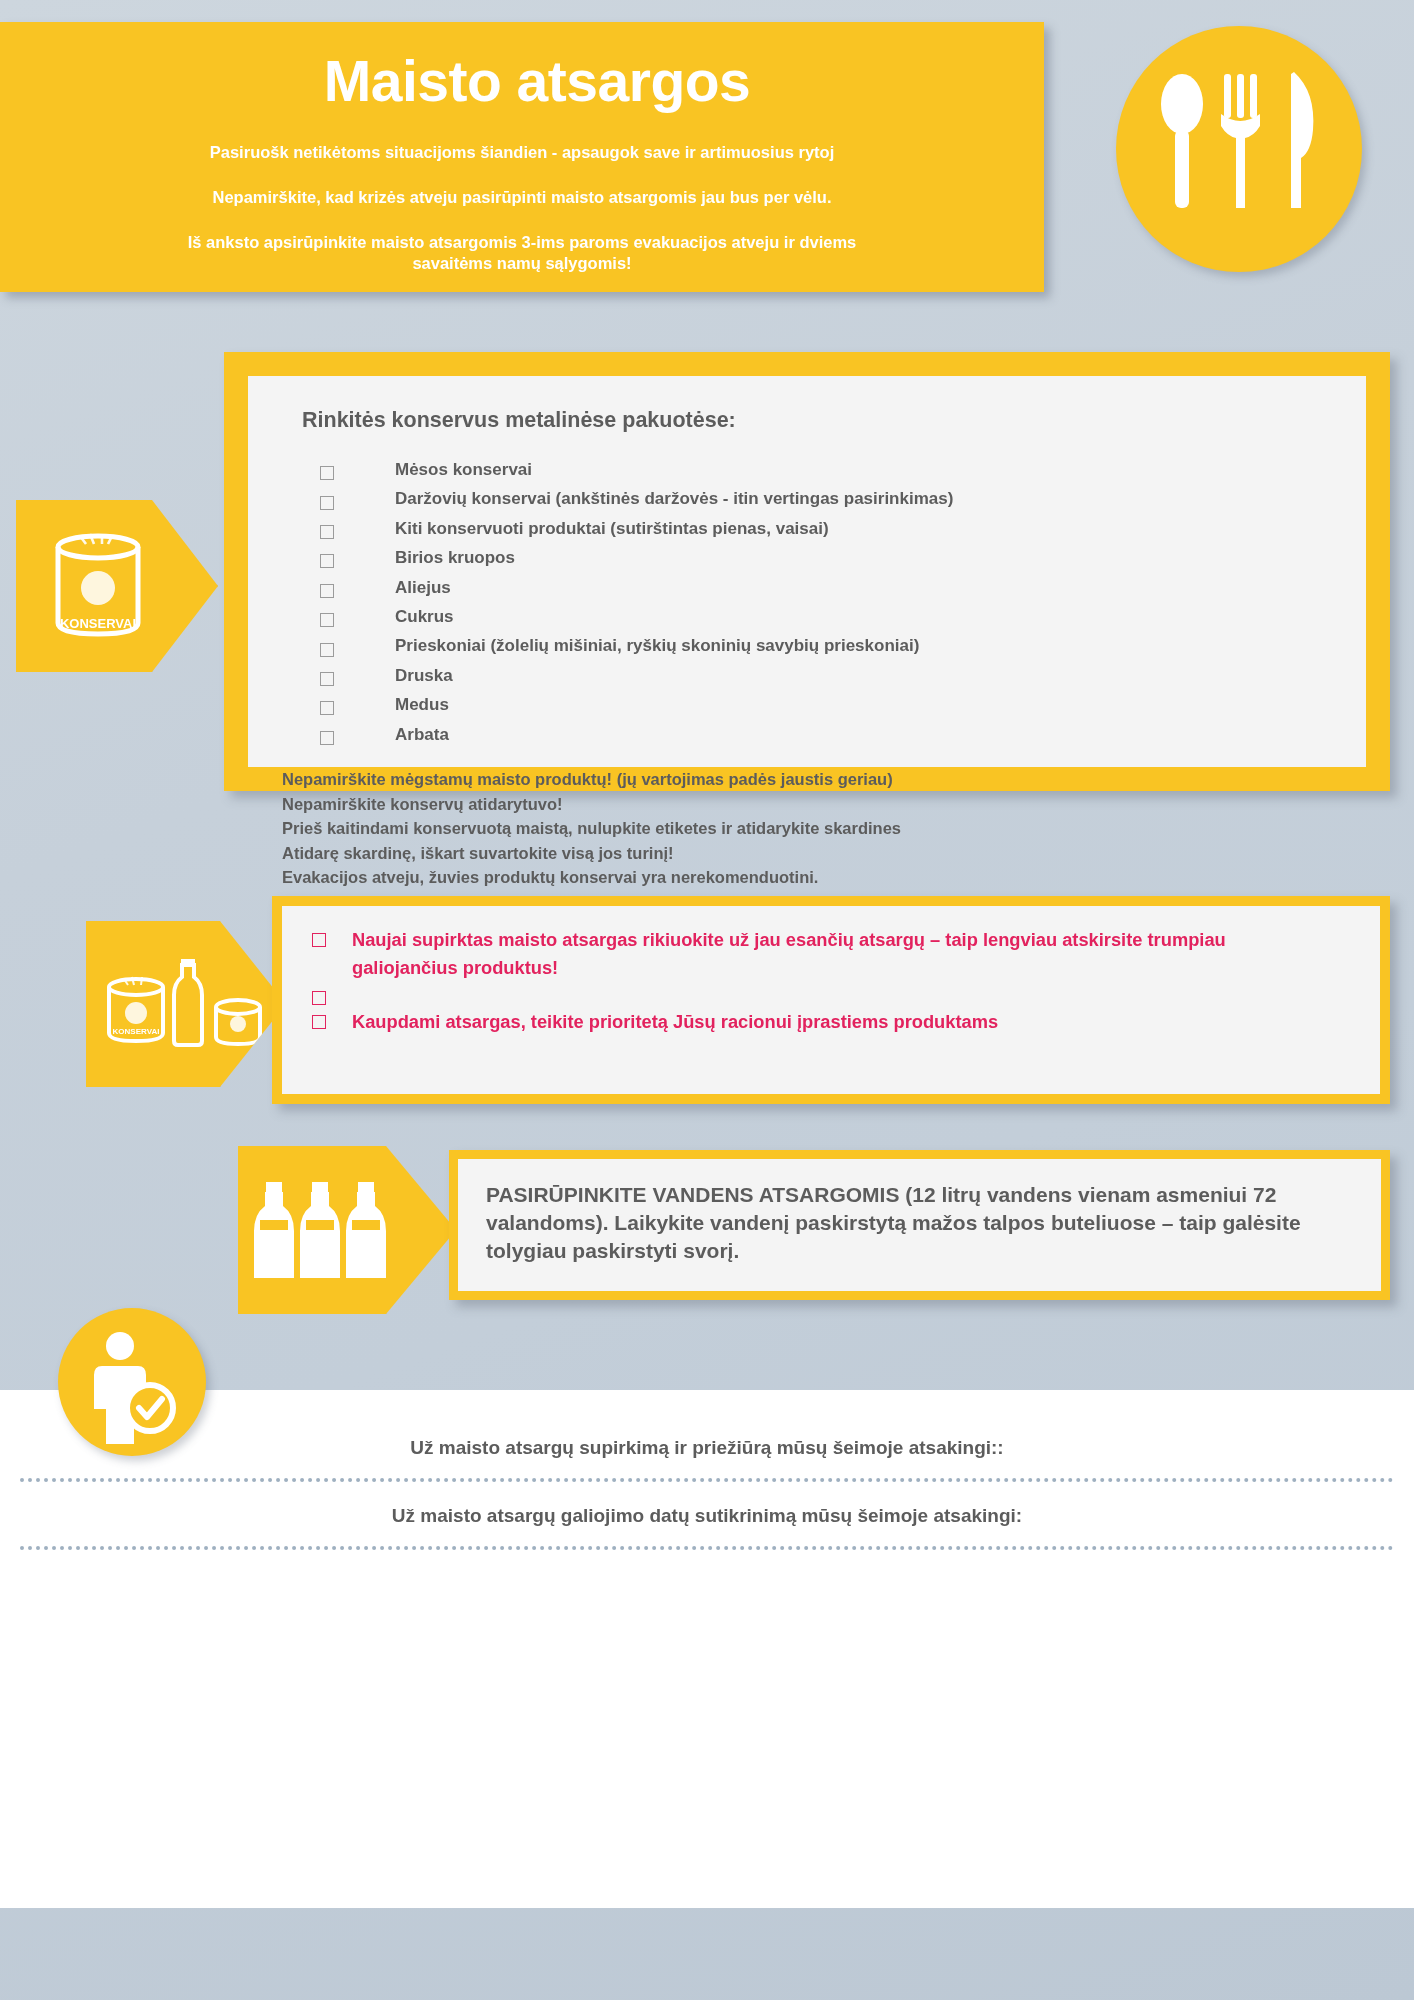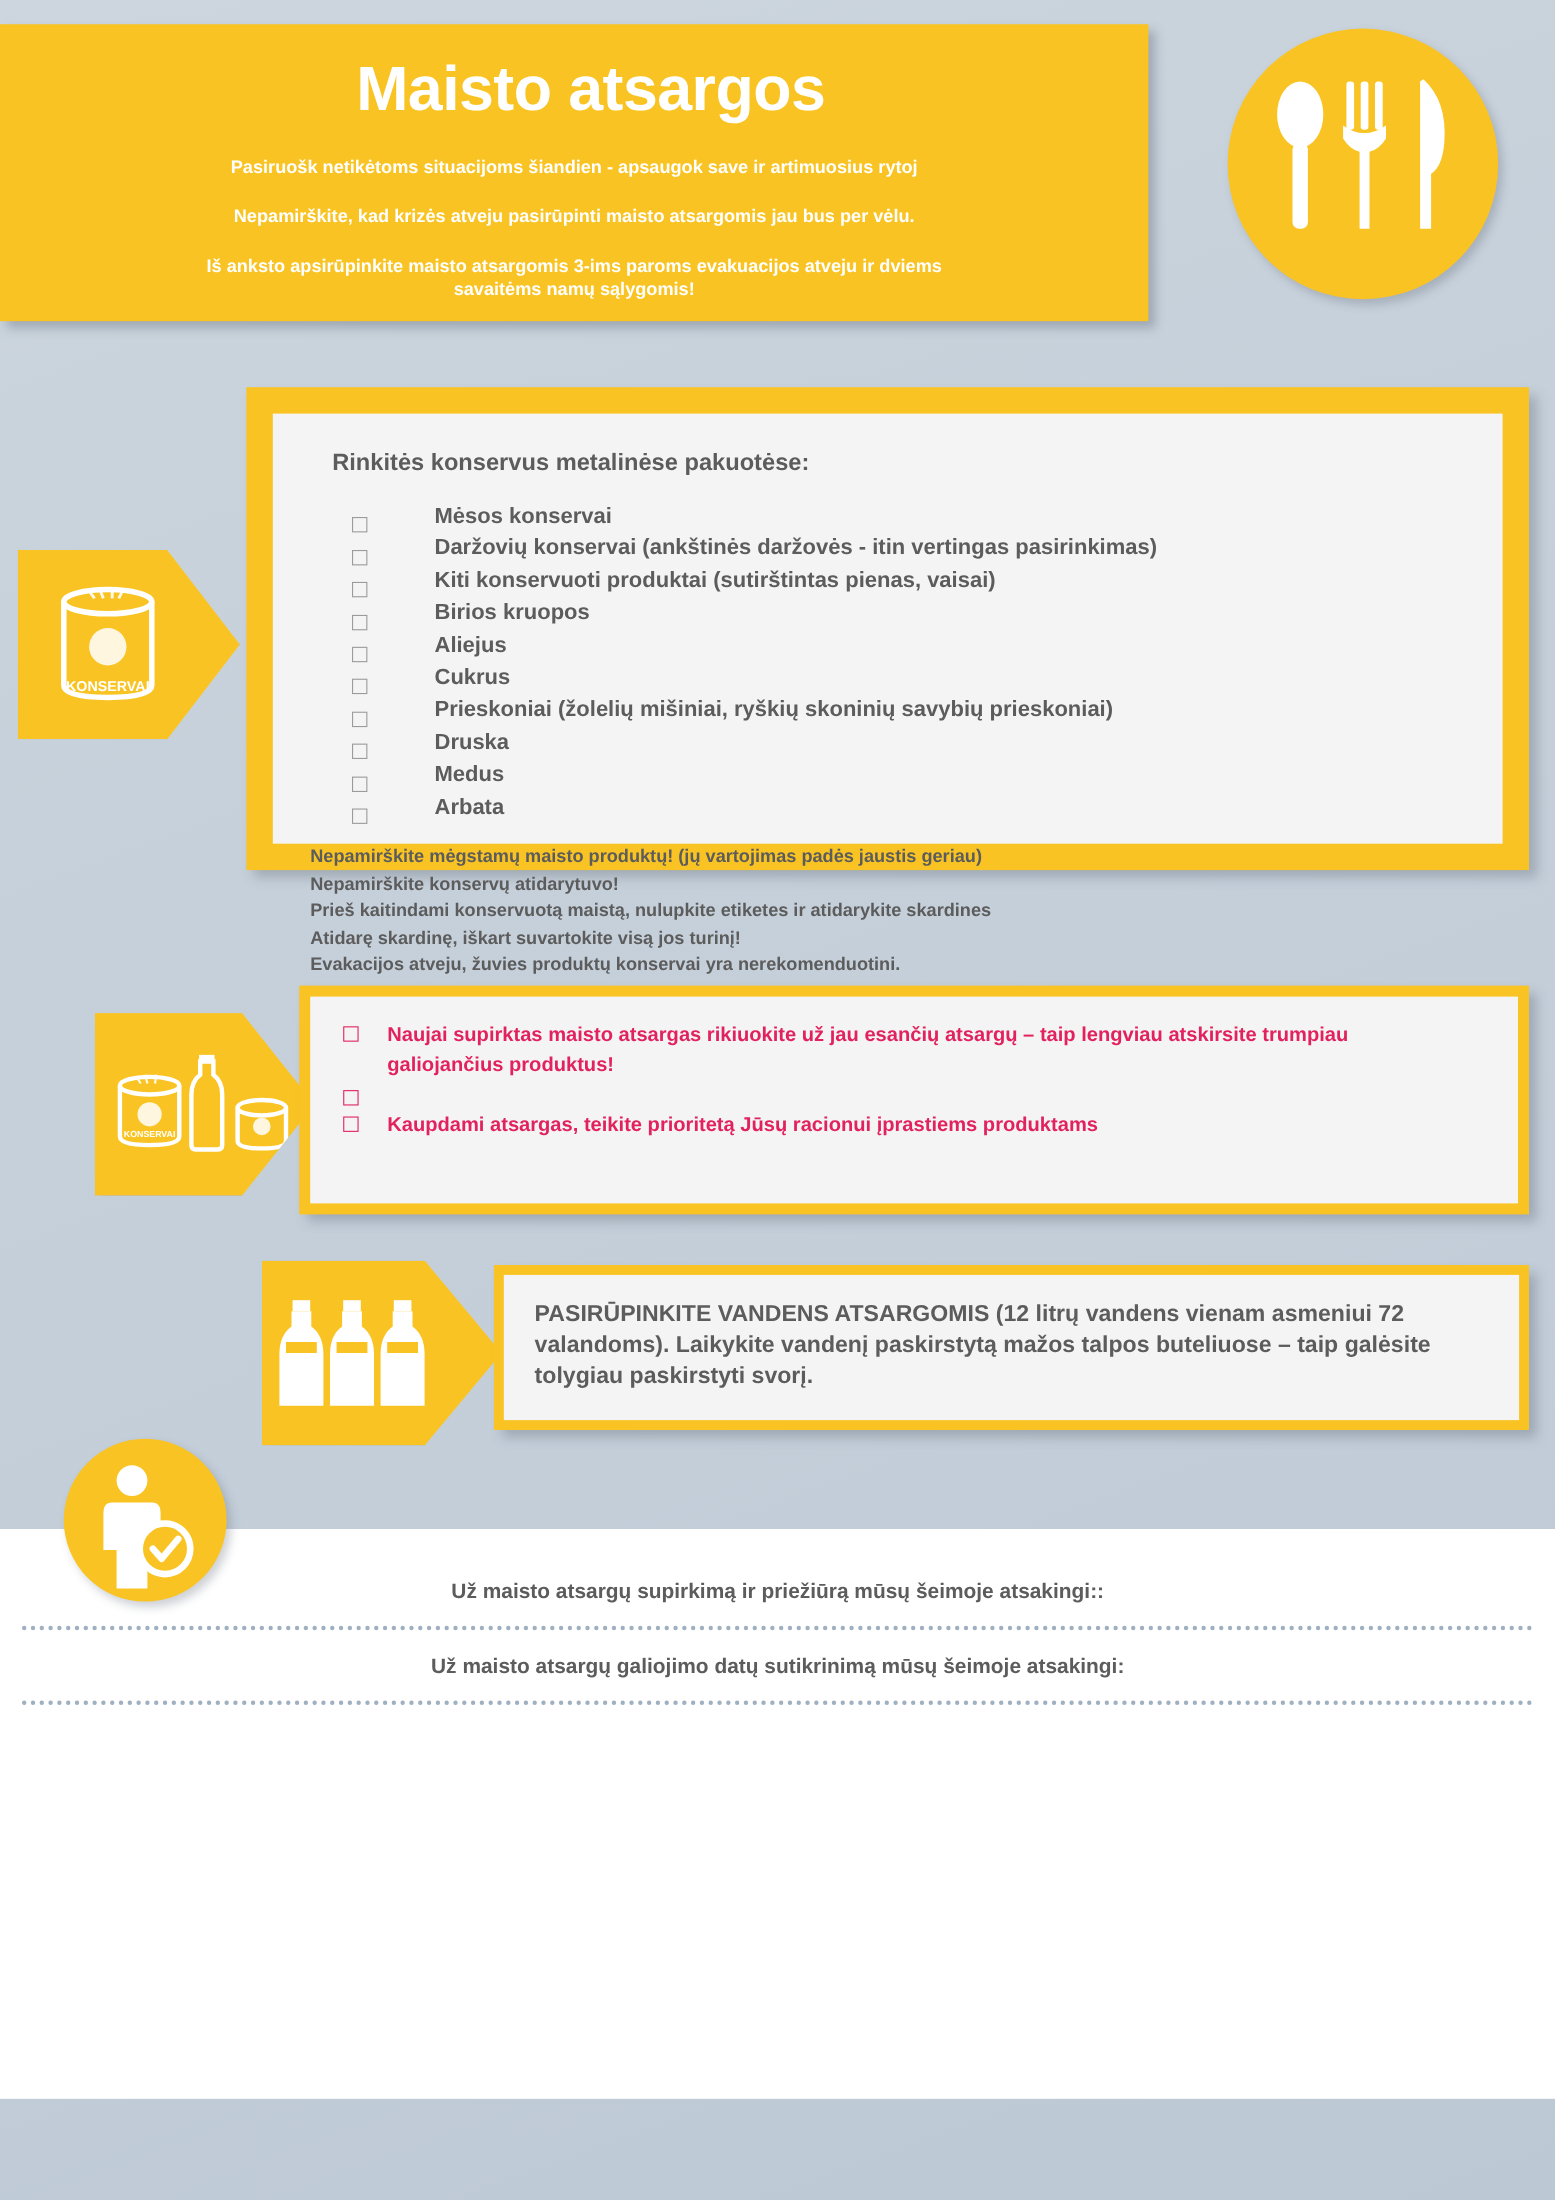--- a/index.html
+++ b/index.html
@@ -65,22 +65,22 @@
 
   
   #panel-cans{ left:224px; top:311px; width:1166px; height:439px; padding:24px;margin-top:41px; }
   #panel-cans .card-inner{ padding:30px 34px 22px 34px; }
   .panel-head{
     color:#5c5c5c; font-size:21.5px; font-weight:bold;
     margin:2px 0 22px 20px;
   }
   ul.checklist{ list-style:none; margin:0 0 0 38px; }
   ul.checklist li{
-    display:flex; align-items:flex-end;
-    color:#5c5c5c; font-size:20px; font-weight:bold;
+    display:flex; align-items:center;
+    color:#5c5c5c; font-size:17px; font-weight:bold;
     line-height:29.4px;
   }
   .cb{
     width:14px; height:14px; border:1.4px solid #9b9b9b;
     background:transparent; flex:0 0 14px;
     margin-top:7px; margin-right:61px;
   }
   .notes{
     margin:18px 0 0 0;
     color:#5c5c5c; font-size:16.5px; font-weight:bold; line-height:24.5px;

